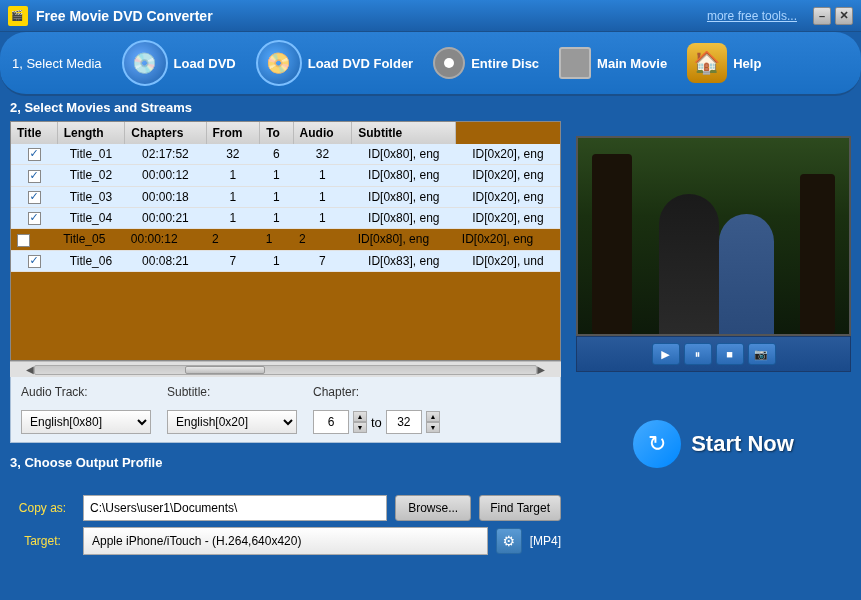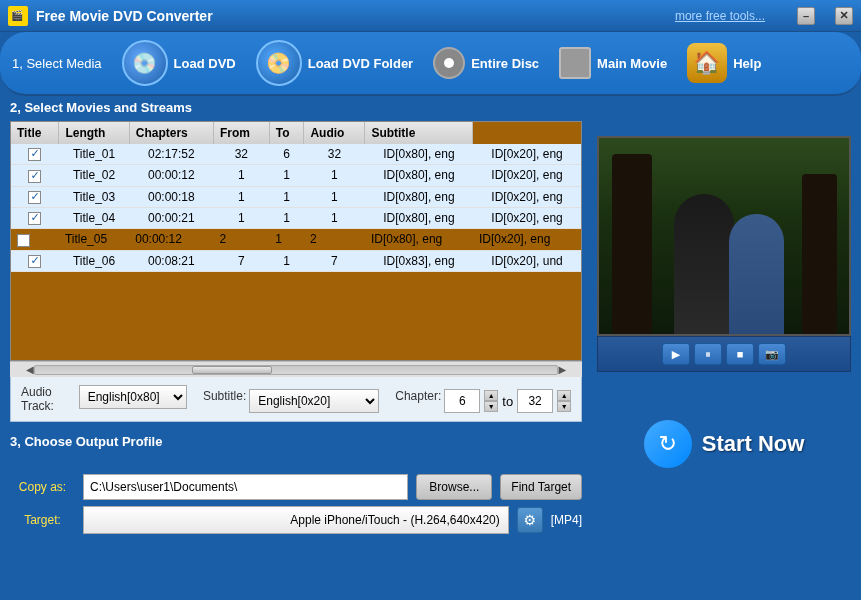--- a/index.html
+++ b/index.html
@@ -34,21 +34,21 @@
       width: 20px;
       height: 20px;
       background: #ffd700;
       border-radius: 2px;
       display: flex; align-items: center; justify-content: center;
       font-size: 10px;
     }
     .title-bar-right {
       display: flex;
       align-items: center;
-      gap: 20px;
+      gap: 4px;
     }
     .title-bar-right a {
       color: #aad4ff;
       font-size: 12px;
       text-decoration: underline;
       cursor: pointer;
       margin-right: 12px;
     }
     .win-btn {
       width: 18px;
@@ -221,21 +221,21 @@
     
     .controls-area {
       background: #e8f0f8;
       border: 1px solid #aac0d8;
       border-top: none;
       padding: 8px 10px;
       display: flex;
       gap: 16px;
       align-items: flex-end;
     }
-    .ctrl-group { display: flex; gap: 3px; }
+    .ctrl-group { display: flex; flex-direction: column; gap: 11px; }
     .ctrl-label { font-size: 12px; color: #333; }
     .ctrl-select {
       height: 24px;
       border: 1px solid #aaa;
       background: linear-gradient(to bottom, #fff, #e8e8e8);
       font-size: 12px;
       padding: 0 4px;
       width: 130px;
       cursor: pointer;
     }
@@ -410,21 +410,21 @@
     .target-select {
       flex: 1;
       height: 28px;
       background: linear-gradient(to bottom, #fff, #e8e8e8);
       border: 1px solid #aaa;
       padding: 0 8px;
       font-size: 12px;
       text-align: center;
       display: flex;
       align-items: center;
-      justify-content: flex-end;
+      justify-content: flex-start;
     }
     .gear-btn {
       width: 26px; height: 26px;
       background: linear-gradient(to bottom, #5a9ad4, #3a7ab4);
       border: 1px solid #2a6aa4;
       border-radius: 3px;
       display: flex; align-items: center; justify-content: center;
       cursor: pointer;
       color: white;
       font-size: 14px;

